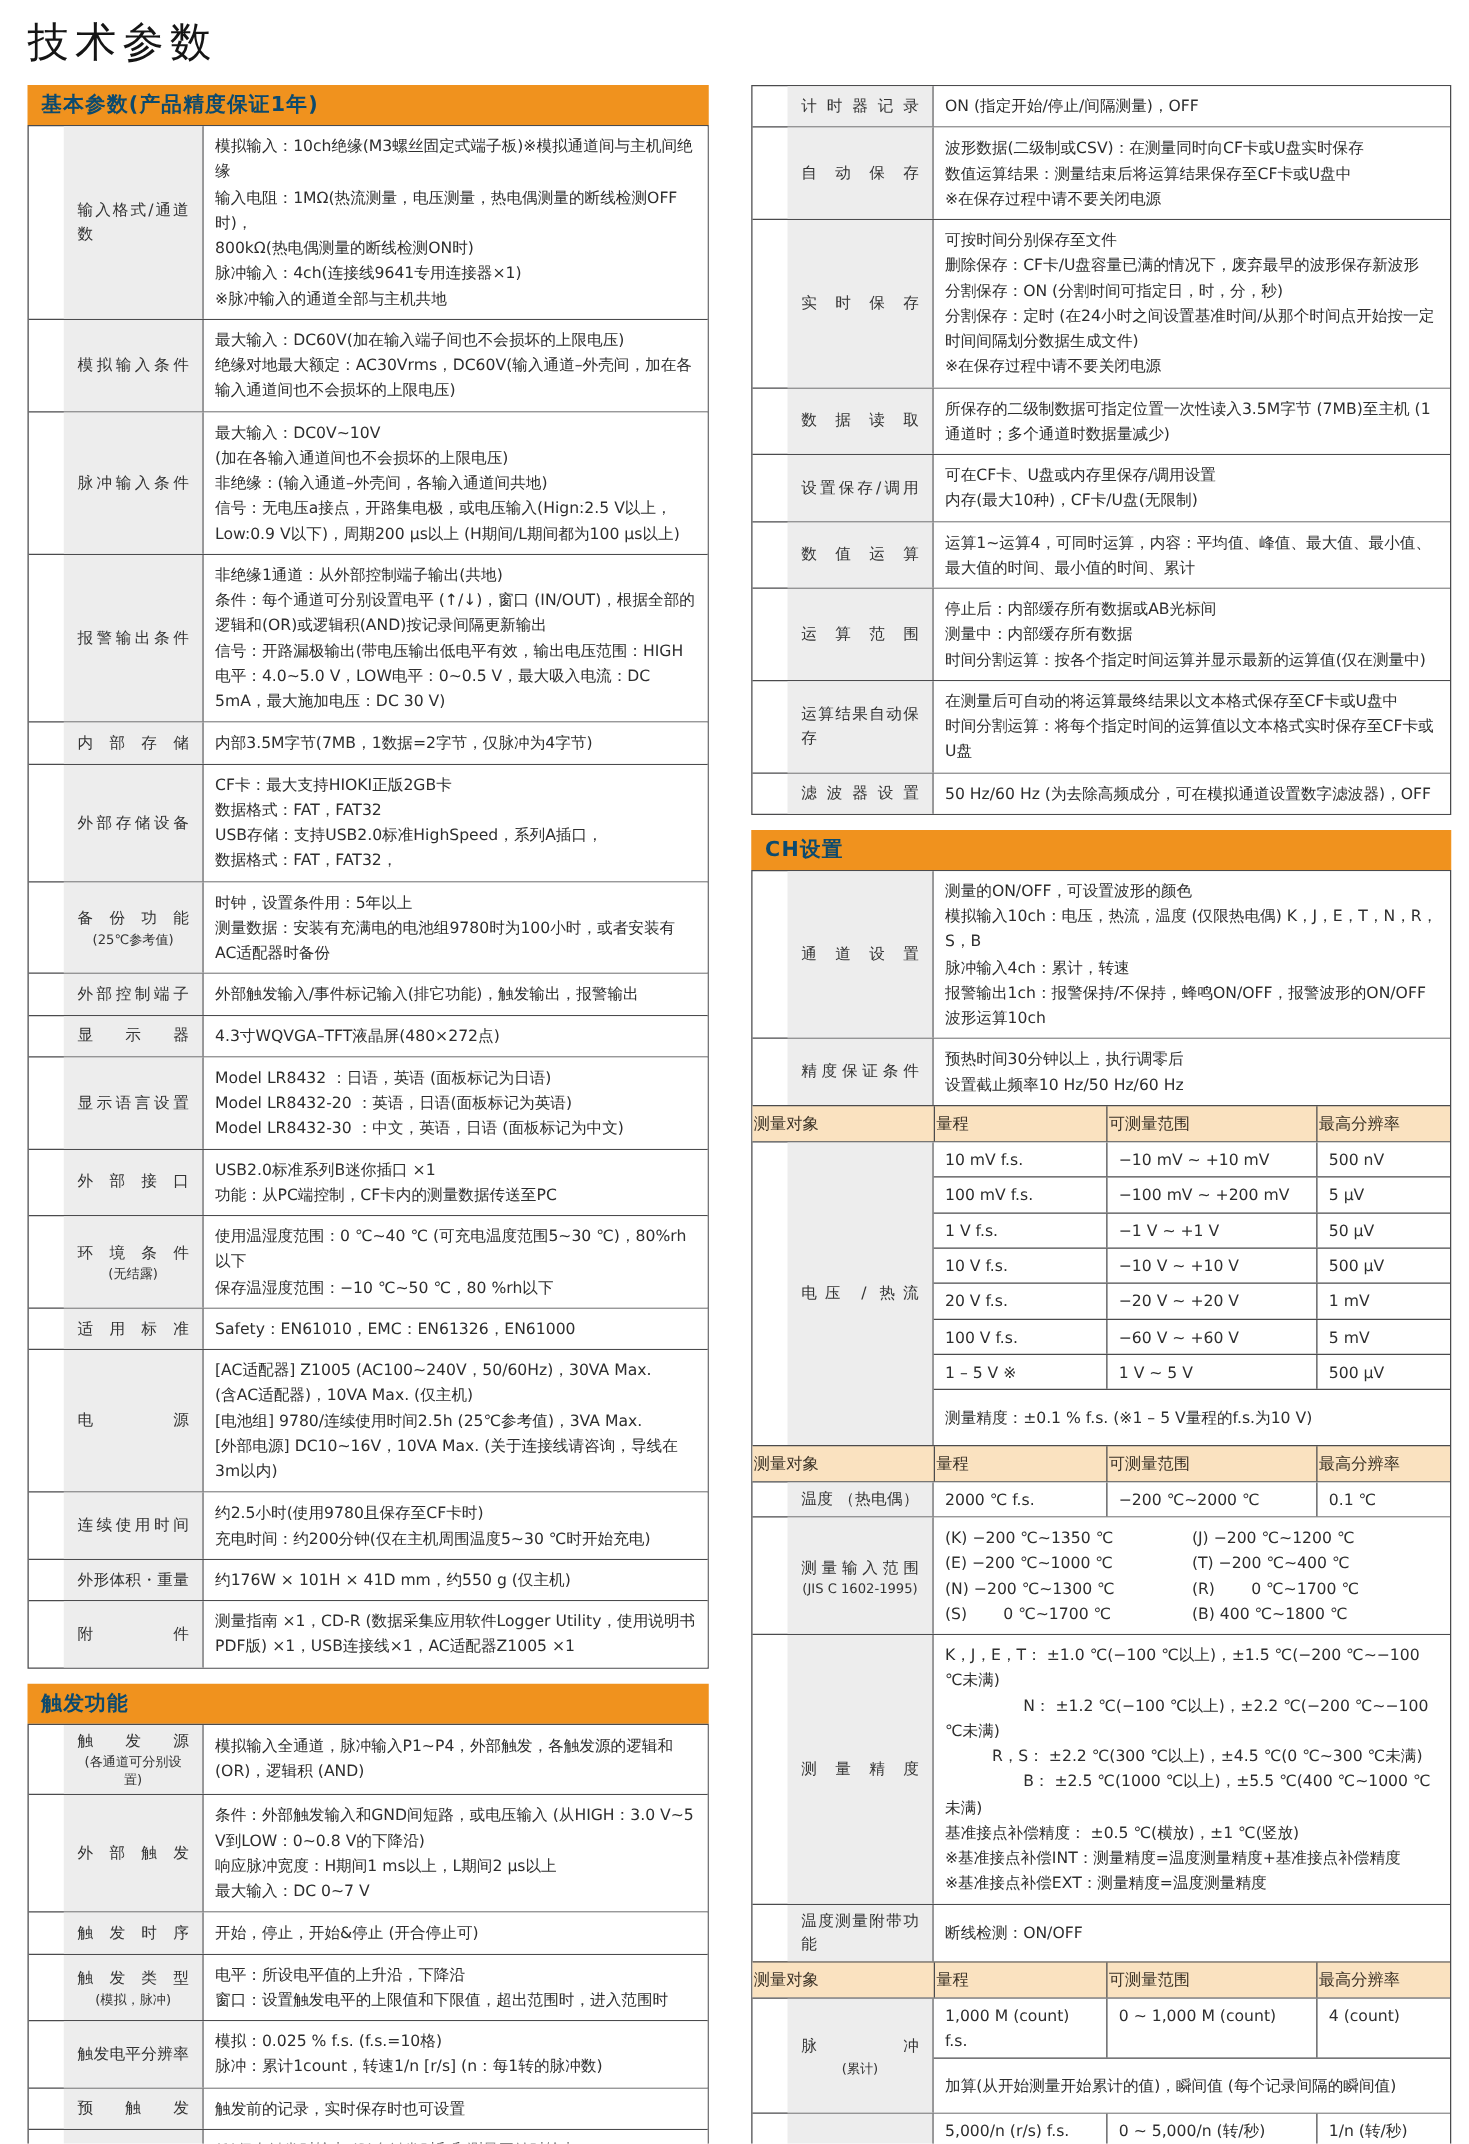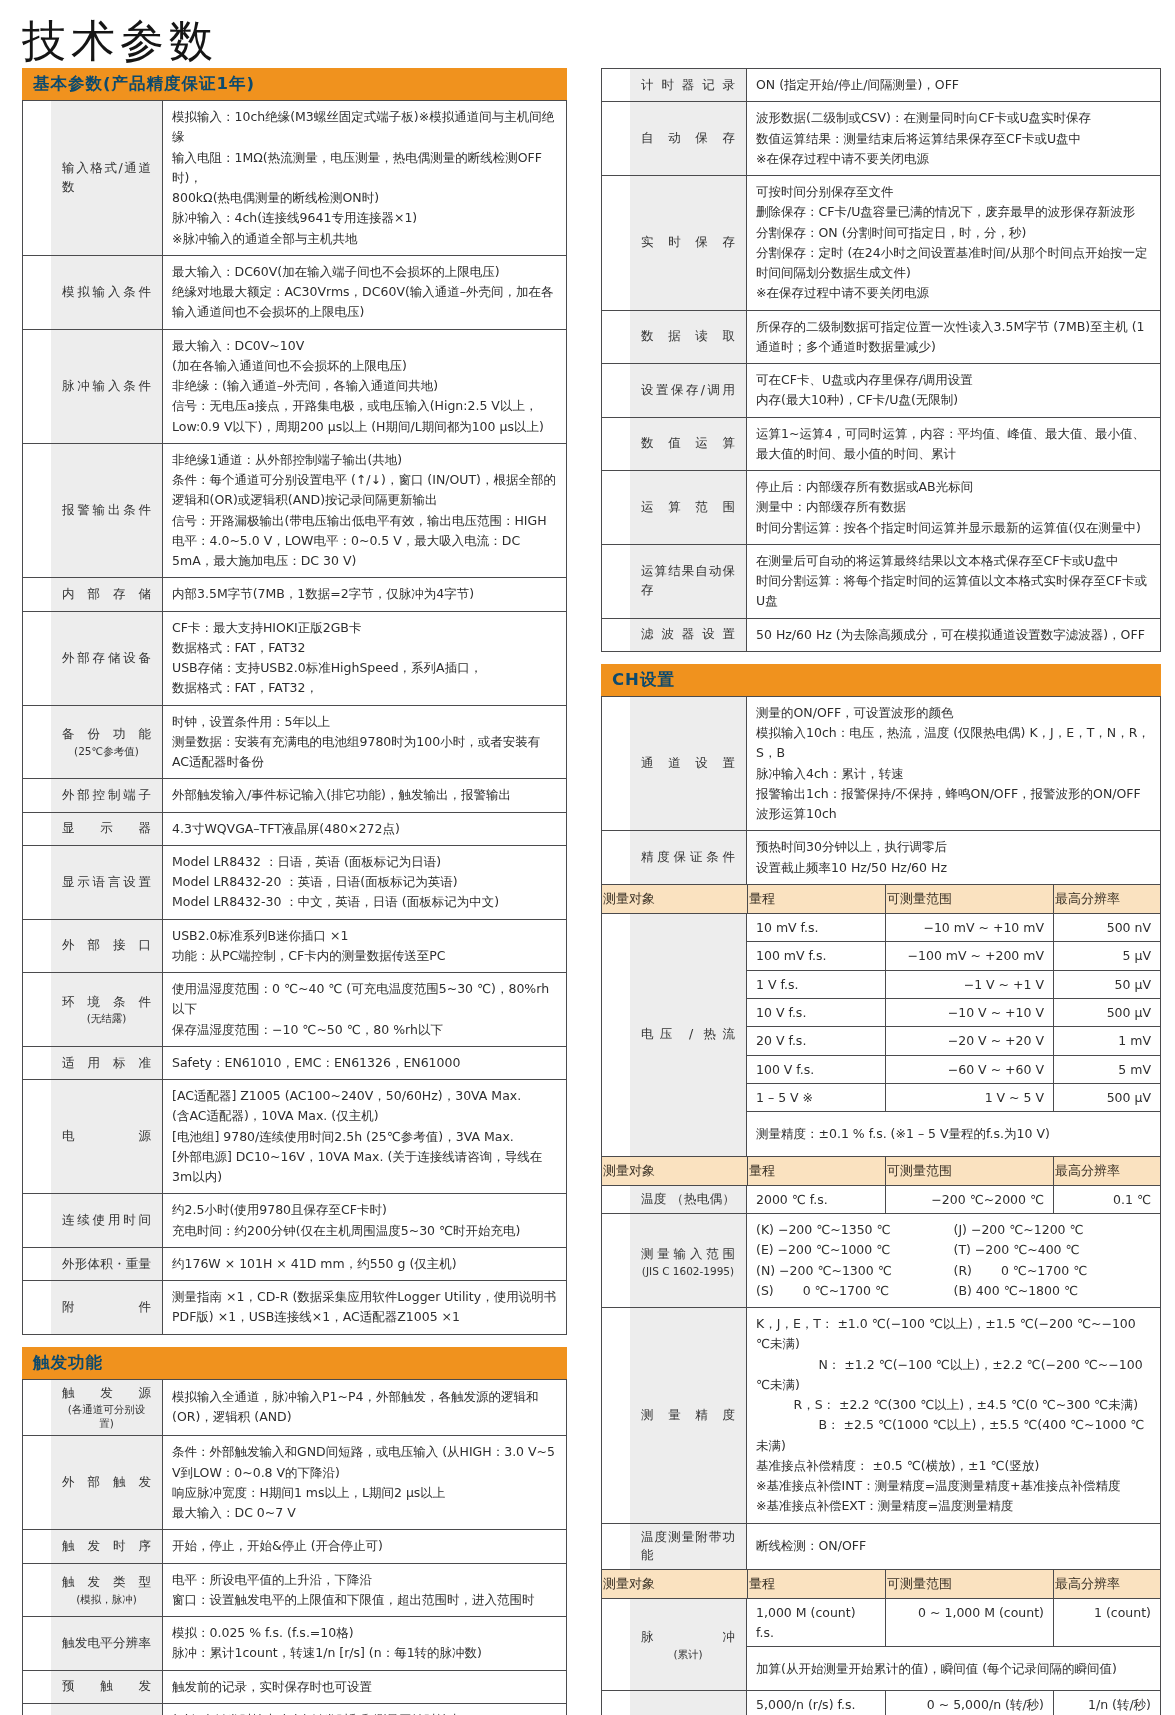--- a/index.html
+++ b/index.html
@@ -2,21 +2,21 @@
 <html style="--accent: #F0921E; --peach: #FAE2C0; --lgray: #EDEDED; --border: #4B4B4D; --text: #2E2E2E;"><head>
 <meta charset="utf-8">
 <style>
   :root{
     --accent:#F0921E; --peach:#FAE2C0; --lgray:#EDEDED; --border:#4B4B4D; --text:#2E2E2E;
   }
   html,body{margin:0;padding:0;background:#fff;}
   body{font-family:"DejaVu Sans","Liberation Sans",sans-serif;color:var(--text);}
   .page{position:relative;width:1175px;height:1715px;background:#fff;overflow:hidden;}
   .title{position:absolute;left:22px;top:12px;font-family:"DejaVu Serif","Liberation Serif",serif;
-         font-size:44px;color:#151515;letter-spacing:5px;}
+         font-size:33px;color:#151515;letter-spacing:5px;}
   .col{position:absolute;top:68px;}
   .col-left{left:22px;width:545px;--labw:140px;}
   .col-right{left:601px;width:560px;--labw:145px;--c1:138px;--c2:168px;}
   .bar{background:var(--accent);color:#0c4a6e;font-size:16.5px;font-weight:bold;
        padding:5px 11px;margin-top:12px;letter-spacing:1px;}
   .col > :first-child{margin-top:0;}
   .tbl{border:1px solid var(--border);}
   .trow{display:grid;grid-template-columns:var(--labw) 1fr;}
   .trow + .trow{border-top:1px solid var(--border);}
   .lcell{background:var(--lgray);border-right:1px solid var(--border);display:flex;
@@ -24,21 +24,21 @@
   .lmain{font-size:12.5px;color:#333;line-height:1.5;text-align:justify;text-align-last:justify;}
   .lsub{font-size:10.5px;color:#333;margin-top:1px;text-align:center;text-align-last:center;}
   .ccell{background:#fff;min-width:0;}
   .ccell.plain{padding:6px 9px;display:flex;flex-direction:column;justify-content:center;}
   .ctext{font-size:12.5px;line-height:1.62;white-space:pre-wrap;}
   .trow.thead{background:var(--peach);grid-template-columns:var(--labw) var(--c1) var(--c2) 1fr;}
   .hcell{font-size:13px;text-align:left;padding:5px 1px;color:#3b3226;}
   .hcell + .hcell{border-left:1px solid var(--border);}
   .srow{display:grid;grid-template-columns:var(--c1) var(--c2) 1fr;}
   .scell{padding:4px 9px;font-size:12.5px;line-height:1.55;}
-  .scell + .scell{border-left:1px solid var(--border);text-align:right;}
+  .scell + .scell{border-left:1px solid var(--border);}
   .nrow{padding:12px 9px;font-size:12.5px;line-height:1.55;white-space:pre-wrap;}
   .ccell > div + div{border-top:1px solid var(--border);}
   .cols2{display:grid;grid-template-columns:1fr 1fr;}
 </style>
 </head>
 <body>
 
 <div class="page">
   <div class="title">技术参数</div>
   <div class="col col-left">
@@ -494,21 +494,21 @@
         </div>
         <div class="trow">
           <div class="lcell">
             <div class="lmain">脉冲</div>
             <div class="lsub">(累计)</div>
           </div>
           <div class="ccell">
             <div class="srow">
               <div class="scell">1,000 M (count) f.s.</div>
               <div class="scell">0 ~ 1,000 M (count)</div>
-              <div class="scell">1 (count)</div>
+              <div class="scell">4 (count)</div>
             </div>
             <div class="nrow">加算(从开始测量开始累计的值)，瞬间值 (每个记录间隔的瞬间值)</div>
           </div>
         </div>
         <div class="trow">
           <div class="lcell">
             <div class="lmain">脉冲</div>
             <div class="lsub">(转速)</div>
           </div>
           <div class="ccell">

